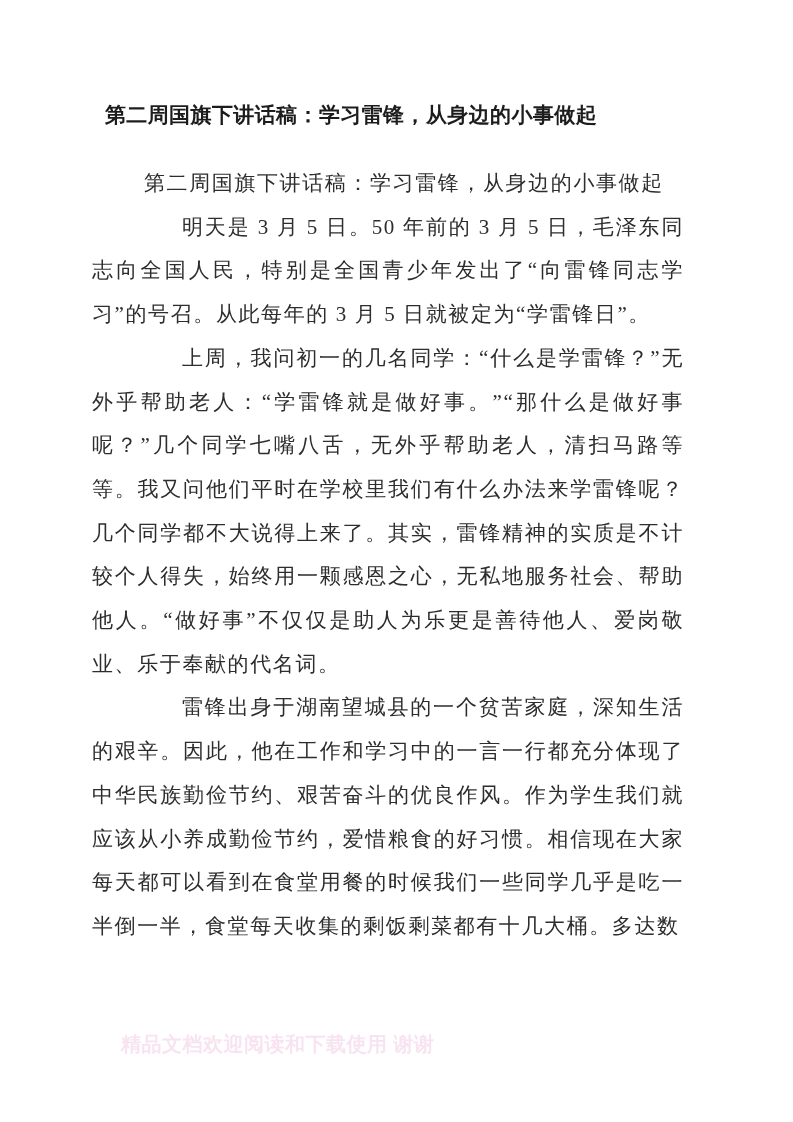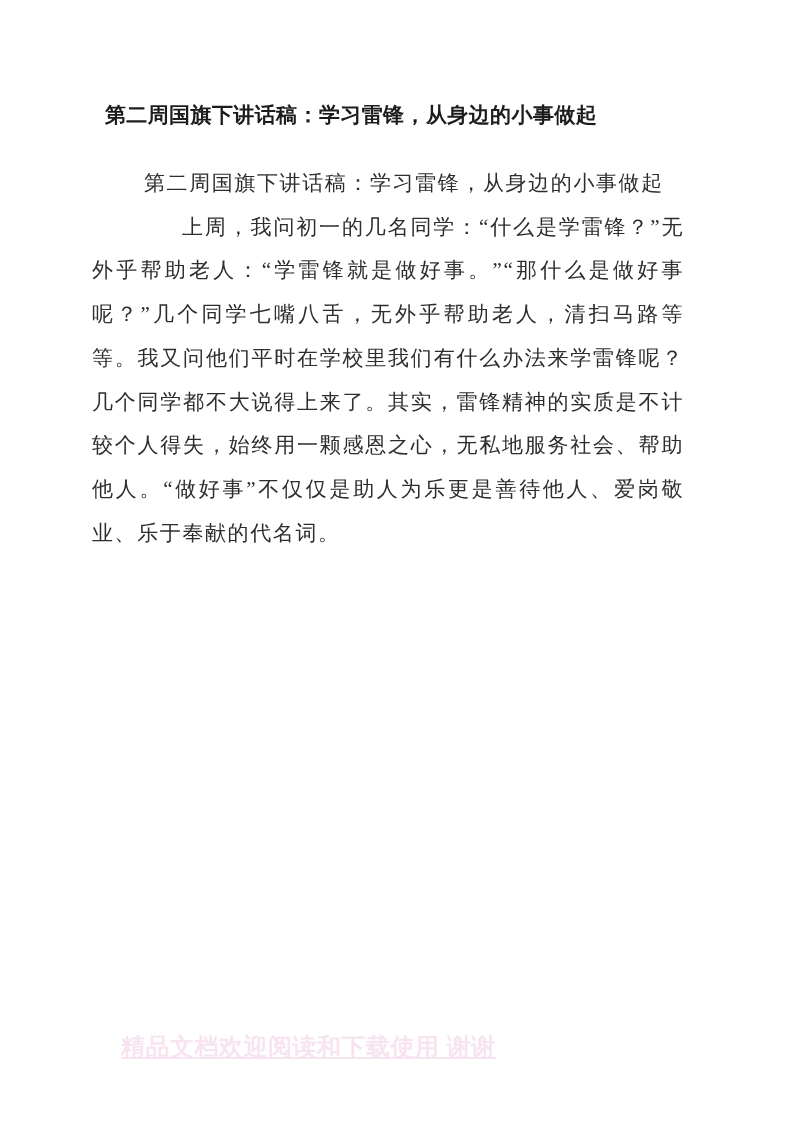--- a/index.html
+++ b/index.html
@@ -41,38 +41,39 @@
       word-break: break-all;
       color: #2d2d2d;
     }
     .indent-a { text-indent: 52px; }
     .indent-b { text-indent: 48px; }
     .indent-c { text-indent: 90px; }
     .watermark {
       position: absolute;
       left: 121px;
       top: 1031px;
-      font-size: 24px;
+      font-size: 20px;
       font-weight: bold;
       letter-spacing: 0.5px;
       color: #f7e4f0;
       filter: blur(0.4px);
       font-family: "Liberation Sans", "DejaVu Sans", sans-serif;
       user-select: none;
       white-space: nowrap;
-      text-decoration: underline;
     }
   </style>
 </head>
 <body>
 
 <div class="page">
 
   <h1 class="doc-title">第二周国旗下讲话稿：学习雷锋，从身边的小事做起</h1>
 
   <div class="content">
     <p class="para indent-a">第二周国旗下讲话稿：学习雷锋，从身边的小事做起</p>
+    <p class="para indent-c">明天是 3 月 5 日。50 年前的 3 月 5 日，毛泽东同志向全国人民，特别是全国青少年发出了“向雷锋同志学习”的号召。从此每年的 3 月 5 日就被定为“学雷锋日”。</p>
     <p class="para indent-c">上周，我问初一的几名同学：“什么是学雷锋？”无外乎帮助老人：“学雷锋就是做好事。”“那什么是做好事呢？”几个同学七嘴八舌，无外乎帮助老人，清扫马路等等。我又问他们平时在学校里我们有什么办法来学雷锋呢？几个同学都不大说得上来了。其实，雷锋精神的实质是不计较个人得失，始终用一颗感恩之心，无私地服务社会、帮助他人。“做好事”不仅仅是助人为乐更是善待他人、爱岗敬业、乐于奉献的代名词。</p>
+    <p class="para indent-c">雷锋出身于湖南望城县的一个贫苦家庭，深知生活的艰辛。因此，他在工作和学习中的一言一行都充分体现了中华民族勤俭节约、艰苦奋斗的优良作风。作为学生我们就应该从小养成勤俭节约，爱惜粮食的好习惯。相信现在大家每天都可以看到在食堂用餐的时候我们一些同学几乎是吃一半倒一半，食堂每天收集的剩饭剩菜都有十几大桶。多达数</p>
   </div>
 
   <div class="watermark">精品文档欢迎阅读和下载使用 谢谢</div>
 
 </div>
 
 </body></html>

